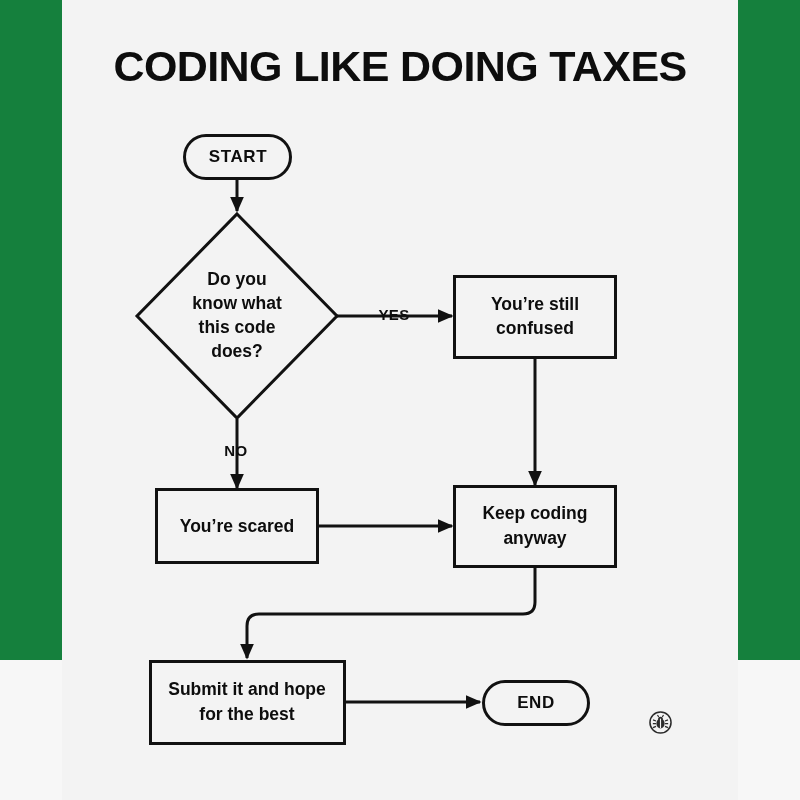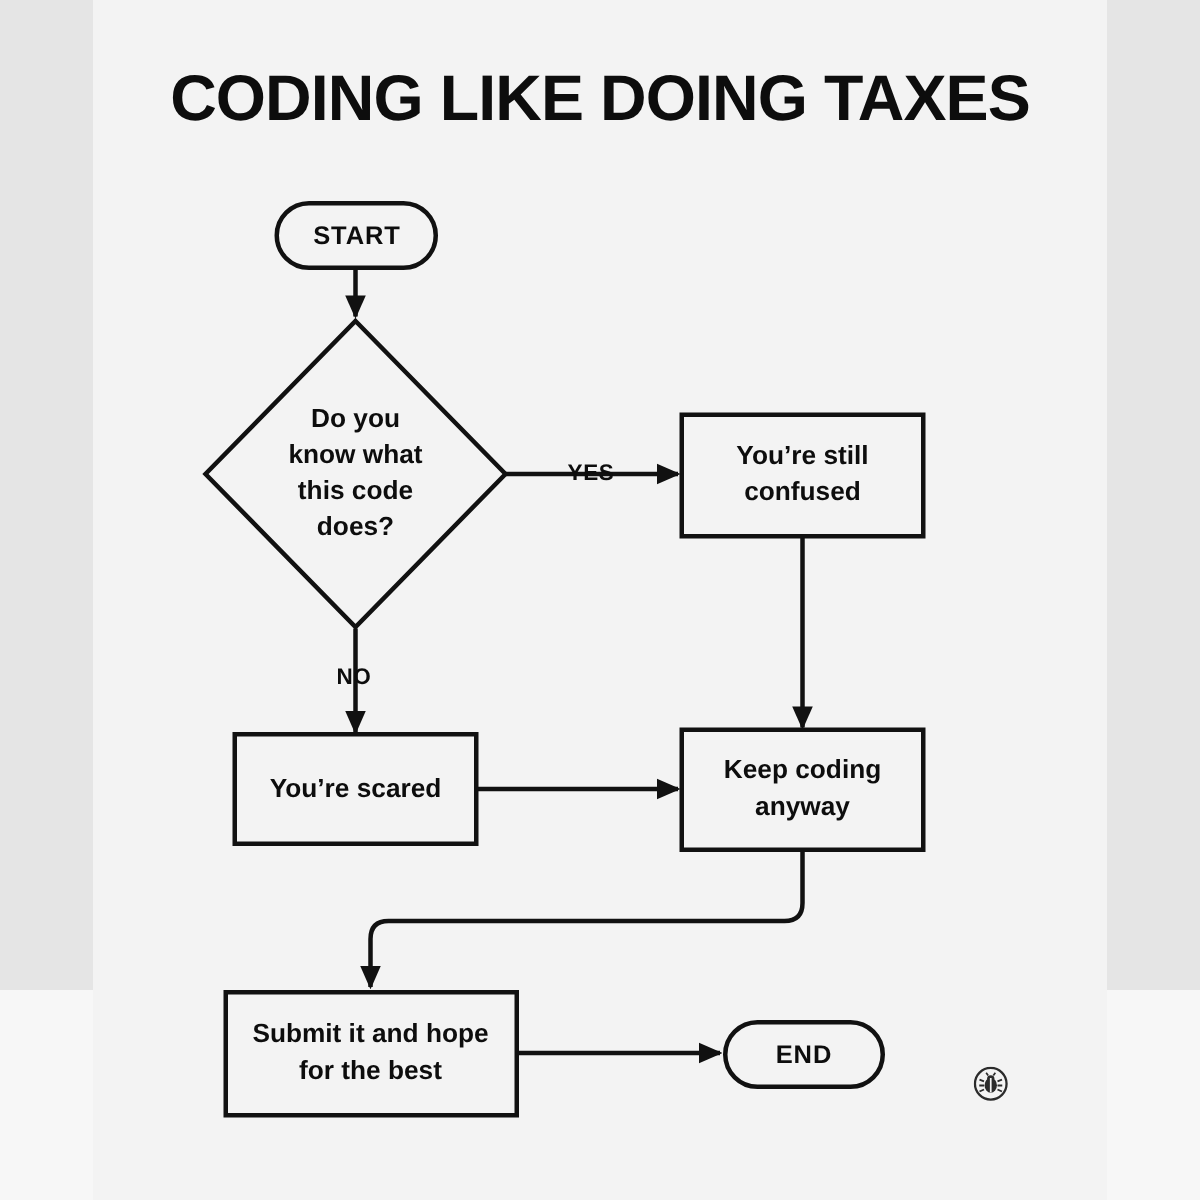--- a/index.html
+++ b/index.html
@@ -10,21 +10,21 @@
     width: 800px;
     height: 800px;
     background: #f7f7f7;
     font-family: "Liberation Sans", sans-serif;
     overflow: hidden;
   }
   #canvas {
     position: relative;
     width: 800px;
     height: 660px;
-    background: #e5e5e5;
+    background: #15803d;
   }
   
   .panel {
     position: absolute;
     left: 62px;
     top: 0;
     width: 676px;
     height: 800px;
     background: #f3f3f3;
   }

